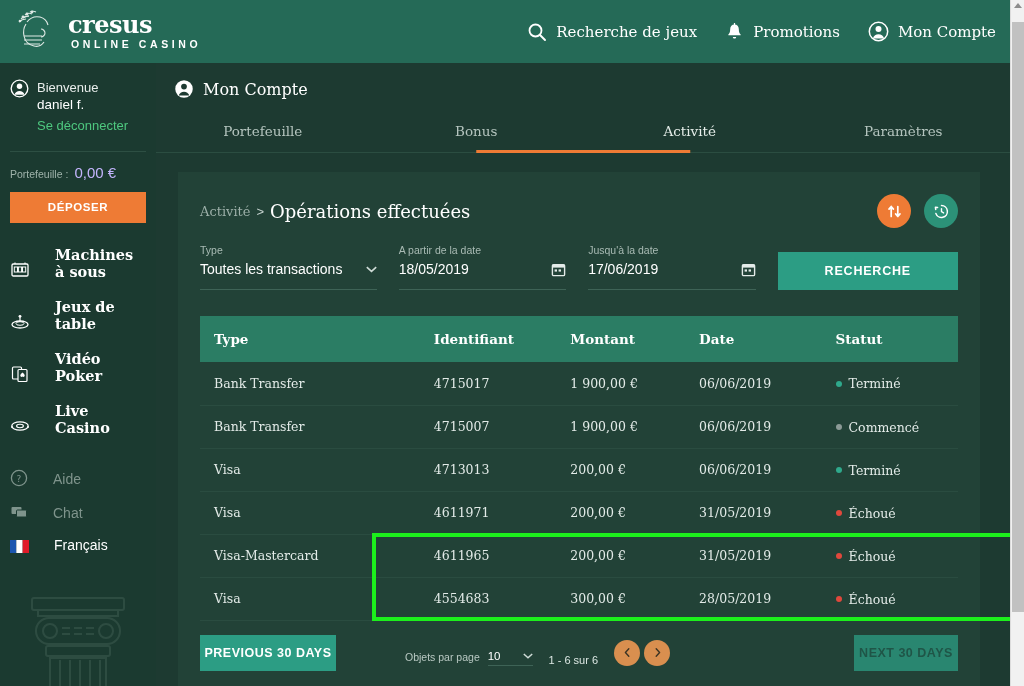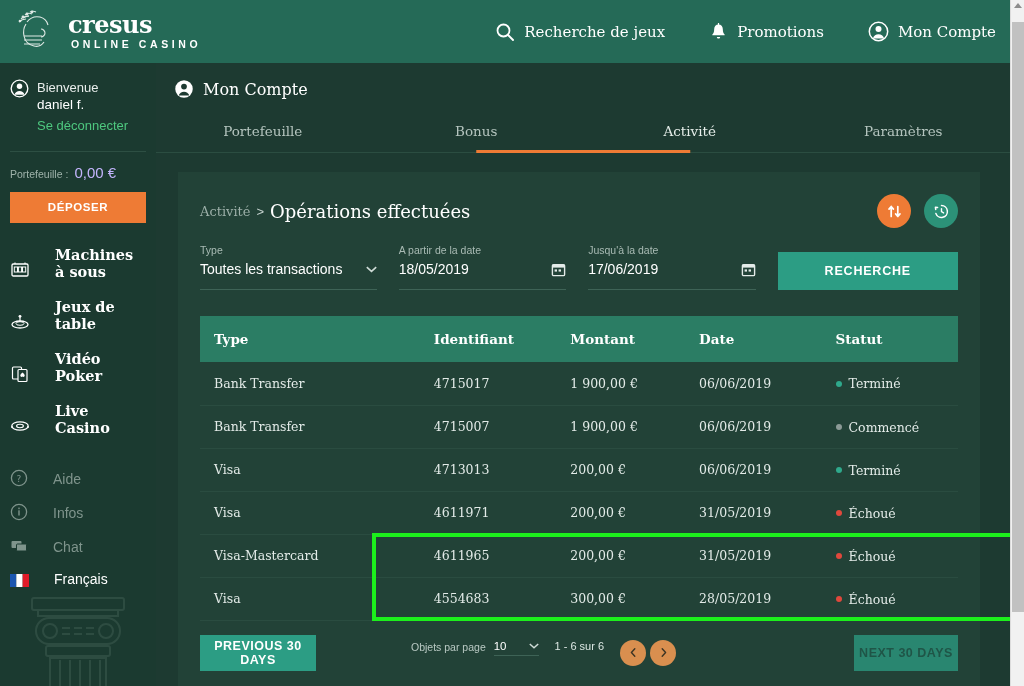--- a/index.html
+++ b/index.html
@@ -30,21 +30,21 @@
     font-family: "DejaVu Serif", serif;
     font-weight: bold; font-size: 24px; color: #ffffff;
     letter-spacing: -0.5px;
   }
   .brand-sub {
     font-size: 10.5px; color: #ffffff; letter-spacing: 3.6px;
     font-weight: bold; margin-top: 2px; padding-left: 3px;
   }
   .topnav {
     margin-left: auto; display: flex; align-items: center;
-    padding-right: 14px; gap: 44px;
+    padding-right: 14px; gap: 28px;
   }
   .topnav-item {
     display: flex; align-items: center; gap: 9px;
     color: #ffffff; font-size: 15px; cursor: pointer;
     font-family: "DejaVu Serif", serif;
   }
 
   
   .sidebar {
     position: absolute; top: 63px; left: 0;
@@ -221,34 +221,34 @@
     pointer-events: none;
     left: 194px; top: 361px; width: 722px; height: 88px;
   }
 
   
   .tbl-foot {
     display: flex; align-items: center;
     padding: 14px 22px 22px 22px;
   }
   .prev30 {
-    width: 116px; height: 36px;
+    width: 136px; height: 36px;
     background: #2c9d84; color: #ffffff;
     font-size: 12.5px; font-weight: bold; letter-spacing: 0.5px;
     border: none; cursor: pointer;
     font-family: "Liberation Sans", sans-serif;
   }
   .next30 {
     width: 104px; height: 36px; margin-left: auto;
     background: #2c9d84; color: #1f5c4d;
     font-size: 12.5px; font-weight: bold; letter-spacing: 0.5px;
     border: none; cursor: not-allowed; opacity: 0.75;
     font-family: "Liberation Sans", sans-serif;
   }
-  .pager { display: flex; align-items: flex-start; margin-left: 95px; gap: 16px; }
+  .pager { display: flex; align-items: flex-end; margin-left: 69px; gap: 16px; }
   .pp { display: flex; align-items: flex-end; gap: 8px; }
   .pp-label { font-size: 10.5px; color: #b9c9c3; padding-bottom: 3px; }
   .pp-sel {
     display: flex; align-items: center; gap: 22px;
     border-bottom: 1px solid #3e6356; padding-bottom: 3px;
   }
   .pp-val { font-size: 11.5px; color: #ffffff; }
   .range { font-size: 11px; color: #dce7e3; }
   .arrows { display: flex; gap: 4px; }
   .arrow-btn {
@@ -414,30 +414,20 @@
 
     <div class="nav-sec">
       <div class="nav-item">
         <span>
           <svg class="svgi" width="18" height="18" viewBox="0 0 18 18">
             <circle cx="9" cy="9" r="7.6" fill="none" stroke="#7f948c" stroke-width="1.3"></circle>
             <text x="9" y="12.6" font-size="9" fill="#7f948c" text-anchor="middle" font-family="DejaVu Sans">?</text>
           </svg>
         </span>
         <span class="lbl">Aide</span>
-      </div>
-      <div class="nav-item">
-        <span>
-          <svg class="svgi" width="18" height="18" viewBox="0 0 18 18">
-            <circle cx="9" cy="9" r="7.6" fill="none" stroke="#7f948c" stroke-width="1.3"></circle>
-            <rect x="8.3" y="7.3" width="1.4" height="5.2" fill="#7f948c"></rect>
-            <rect x="8.3" y="4.6" width="1.4" height="1.6" fill="#7f948c"></rect>
-          </svg>
-        </span>
-        <span class="lbl">Infos</span>
       </div>
       <div class="nav-item">
         <span>
           <svg class="svgi" width="18" height="18" viewBox="0 0 18 18">
             <rect x="1.5" y="4" width="10" height="7" rx="1" fill="#7f948c"></rect>
             <rect x="6.5" y="7" width="10" height="7" rx="1" fill="#7f948c" stroke="#1b3a30" stroke-width="1"></rect>
           </svg>
         </span>
         <span class="lbl">Chat</span>
       </div>

